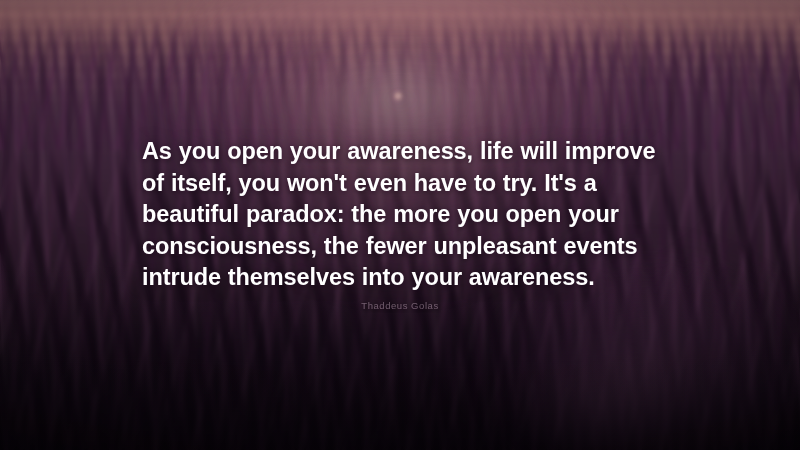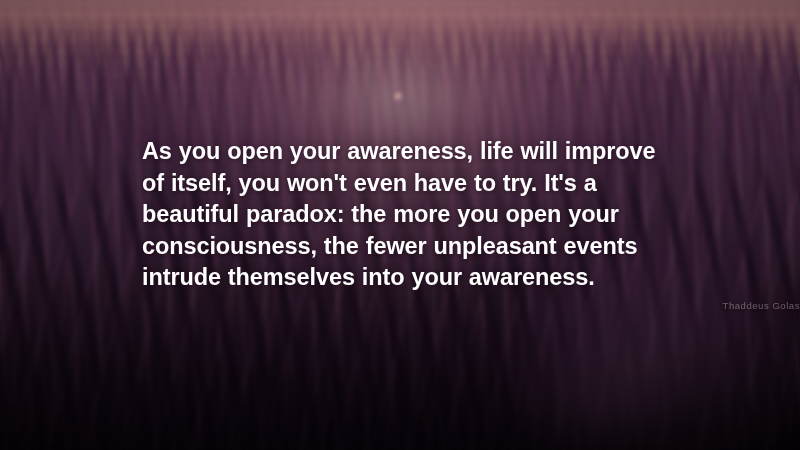--- a/index.html
+++ b/index.html
@@ -223,21 +223,21 @@
     font-weight: 700;
     letter-spacing: -0.1px;
     text-shadow: 0 1px 5px rgba(30,6,28,0.55), 0 0 18px rgba(40,10,36,0.35);
     word-spacing: .5px;
   }
 
   .attribution {
     position: absolute;
     left: 0; right: 0;
     top: 300px;
-    text-align: right;
+    text-align: center;
     color: rgba(226,196,216,0.42);
     font-size: 9.5px;
     font-weight: 400;
     letter-spacing: .55px;
     text-shadow: 0 1px 3px rgba(20,4,20,0.5);
   }
 
   .watermark {
     position: absolute;
     left: 0; right: 0;

